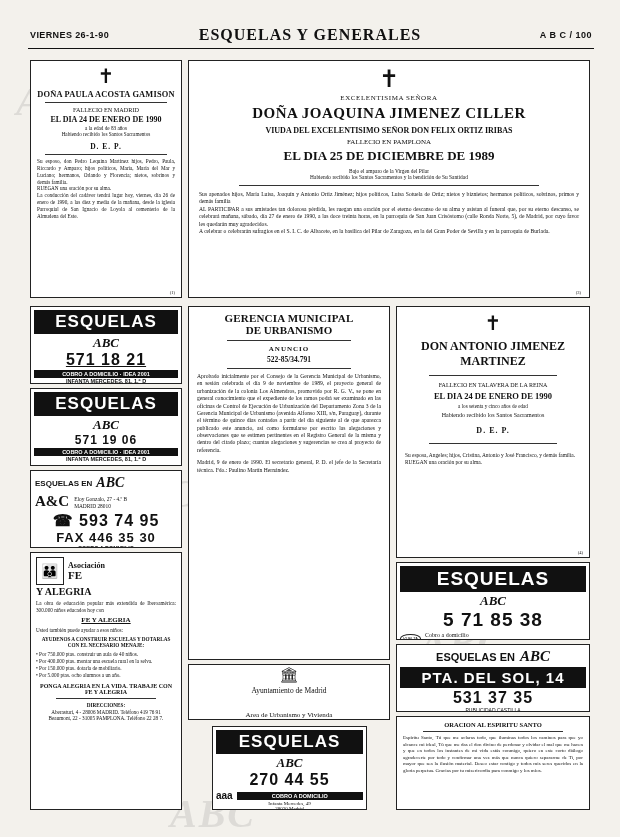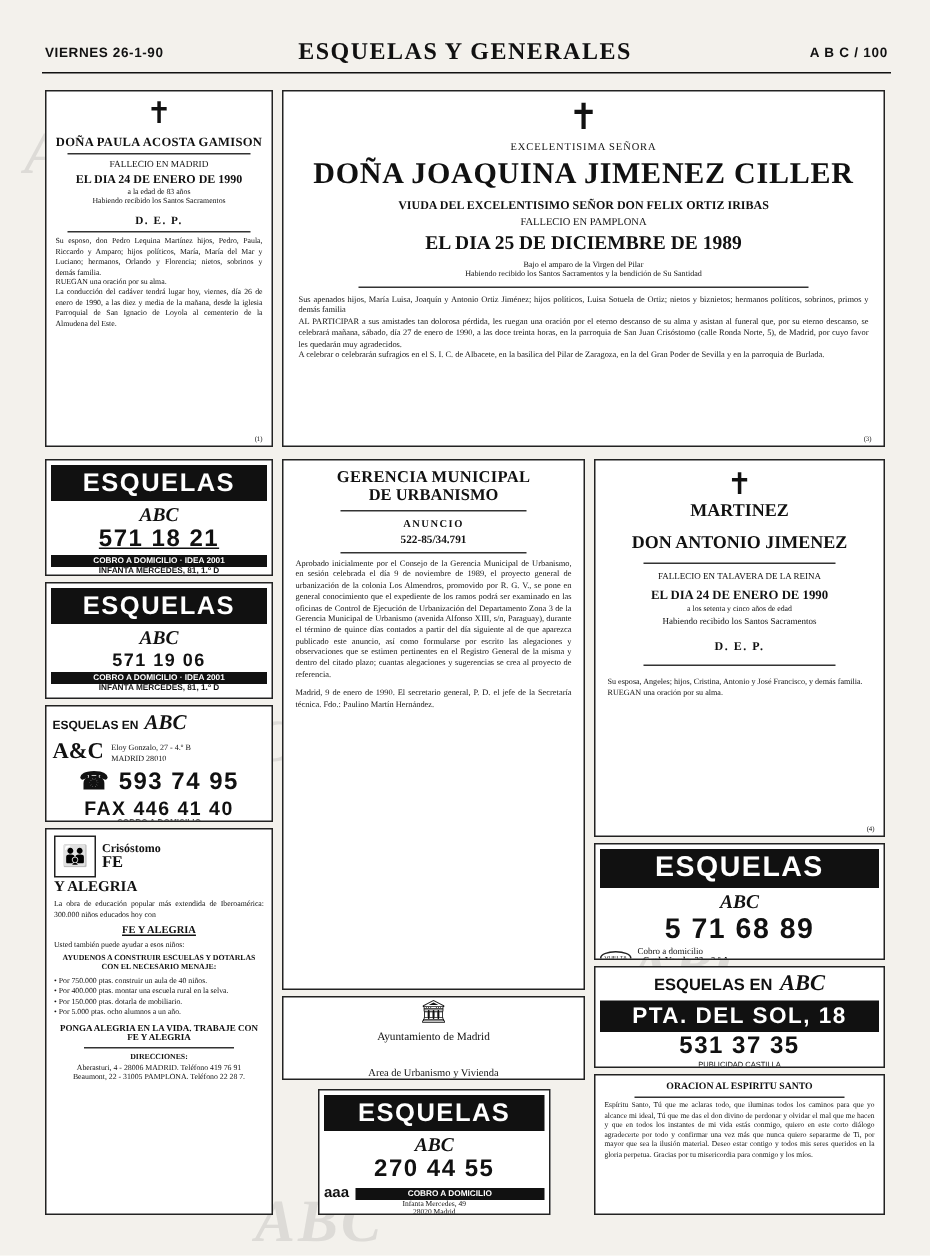--- a/index.html
+++ b/index.html
@@ -55,21 +55,21 @@
     <div class="ruleline"></div>
     <div class="tiny" style="margin-top:3px;white-space:pre-line;">Su esposo, don Pedro Lequina Martínez hijos, Pedro, Paula, Riccardo y Amparo; hijos políticos, María, María del Mar y Luciano; hermanos, Orlando y Florencia; nietos, sobrinos y demás familia.
 RUEGAN una oración por su alma.
 La conducción del cadáver tendrá lugar hoy, viernes, día 26 de enero de 1990, a las diez y media de la mañana, desde la iglesia Parroquial de San Ignacio de Loyola al cementerio de la Almudena del Este.</div>
     <div style="position:absolute;right:6px;bottom:2px;font-size:4.5px;">(1)</div>
   </div>
 
   <div class="box" style="left:188px;top:60px;width:402px;height:238px;padding:6px 10px;">
     <div class="cross" style="font-size:24px;">✝</div>
     <div class="c" style="font-size:7px;margin-top:3px;letter-spacing:.6px;">EXCELENTISIMA SEÑORA</div>
-    <div class="c b" style="font-size:20px;margin-top:3px;letter-spacing:.5px;">DOÑA JOAQUINA JIMENEZ CILLER</div>
+    <div class="c b" style="font-size:15px;margin-top:3px;letter-spacing:.5px;">DOÑA JOAQUINA JIMENEZ CILLER</div>
     <div class="c b" style="font-size:8px;margin-top:4px;">VIUDA DEL EXCELENTISIMO SEÑOR DON FELIX ORTIZ IRIBAS</div>
     <div class="c" style="font-size:7px;margin-top:3px;text-align:center;">FALLECIO EN PAMPLONA</div>
     <div class="c b" style="font-size:13px;margin-top:2px;">EL DIA 25 DE DICIEMBRE DE 1989</div>
     <div class="c" style="font-size:5.4px;margin-top:4px;">Bajo el amparo de la Virgen del Pilar</div>
     <div class="c" style="font-size:5.4px;">Habiendo recibido los Santos Sacramentos y la bendición de Su Santidad</div>
     <div class="ruleline" style="margin:5px 40px;"></div>
     <div class="tiny" style="font-size:5.6px;margin-top:3px;white-space:pre-line;">Sus apenados hijos, María Luisa, Joaquín y Antonio Ortiz Jiménez; hijos políticos, Luisa Sotuela de Ortiz; nietos y biznietos; hermanos políticos, sobrinos, primos y demás familia
 AL PARTICIPAR a sus amistades tan dolorosa pérdida, les ruegan una oración por el eterno descanso de su alma y asistan al funeral que, por su eterno descanso, se celebrará mañana, sábado, día 27 de enero de 1990, a las doce treinta horas, en la parroquia de San Juan Crisóstomo (calle Ronda Norte, 5), de Madrid, por cuyo favor les quedarán muy agradecidos.
 A celebrar o celebrarán sufragios en el S. I. C. de Albacete, en la basílica del Pilar de Zaragoza, en la del Gran Poder de Sevilla y en la parroquia de Burlada.</div>
     <div style="position:absolute;right:8px;bottom:2px;font-size:4.5px;">(3)</div>
@@ -97,29 +97,29 @@
       <span class="abc-logo" style="font-size:14px;">ABC</span>
     </div>
     <div style="display:flex;align-items:flex-start;gap:5px;margin-top:2px;">
       <div class="b" style="font-size:15px;font-family:'Liberation Serif',serif;">A&amp;C</div>
       <div style="font-size:5.4px;line-height:1.3;padding-top:3px;">
         <div>Eloy Gonzalo, 27 - 4.º B</div>
         <div>MADRID 28010</div>
       </div>
     </div>
     <div class="c phone" style="font-size:16px;margin-top:1px;">☎ 593 74 95</div>
-    <div class="c phone" style="font-size:13px;">FAX 446 41 40</div>
+    <div class="c phone" style="font-size:13px;">FAX 446 35 30</div>
     <div class="c b" style="font-size:5.5px;font-family:'Liberation Sans',sans-serif;">COBRO A DOMICILIO</div>
   </div>
 
   <div class="box" style="left:30px;top:552px;width:152px;height:258px;padding:4px 5px;">
     <div style="display:flex;align-items:center;gap:4px;">
       <div style="width:26px;height:26px;border:1px solid #222;display:flex;align-items:center;justify-content:center;font-size:14px;">👪</div>
       <div>
-        <div class="b" style="font-size:8px;">Crisóstomo</div>
+        <div class="b" style="font-size:8px;">Asociación</div>
         <div class="b" style="font-size:11px;line-height:1;">FE</div>
       </div>
     </div>
     <div class="b" style="font-size:10px;margin-top:1px;">Y ALEGRIA</div>
     <div class="tiny" style="margin-top:3px;">La obra de educación popular más extendida de Iberoamérica: 300.000 niños educados hoy con</div>
     <div class="c b" style="font-size:7px;margin-top:2px;text-decoration:underline;">FE Y ALEGRIA</div>
     <div class="tiny" style="margin-top:3px;">Usted también puede ayudar a esos niños:</div>
     <div class="tiny b" style="margin-top:2px;text-align:center;">AYUDENOS A CONSTRUIR ESCUELAS Y DOTARLAS CON EL NECESARIO MENAJE:</div>
     <div class="tiny" style="margin-top:2px;text-align:left;">• Por 750.000 ptas. construir un aula de 40 niños.</div>
     <div class="tiny" style="text-align:left;">• Por 400.000 ptas. montar una escuela rural en la selva.</div>
@@ -156,53 +156,53 @@
     <div style="display:flex;align-items:center;gap:4px;margin-top:1px;">
       <div class="b" style="font-size:10px;font-family:'Liberation Sans',sans-serif;text-align:center;">aaa</div>
       <div class="blackbar" style="flex:1;font-size:5.5px;padding:1px 0;">COBRO A DOMICILIO</div>
     </div>
     <div class="c" style="font-size:5px;">Infanta Mercedes, 49</div>
     <div class="c" style="font-size:5px;">28020 Madrid</div>
   </div>
 
   <div class="box" style="left:396px;top:306px;width:194px;height:252px;padding:6px 8px;">
     <div class="cross">✝</div>
+    <div class="c b" style="font-size:12px;margin-top:6px;">DON ANTONIO JIMENEZ</div>
     <div class="c b" style="font-size:12px;">MARTINEZ</div>
-    <div class="c b" style="font-size:12px;margin-top:6px;">DON ANTONIO JIMENEZ</div>
     <div class="ruleline" style="margin:6px 24px;"></div>
     <div class="c" style="font-size:6px;">FALLECIO EN TALAVERA DE LA REINA</div>
     <div class="c b" style="font-size:8.5px;margin-top:3px;">EL DIA 24 DE ENERO DE 1990</div>
     <div class="c" style="font-size:5.2px;margin-top:2px;">a los setenta y cinco años de edad</div>
     <div class="c" style="font-size:6px;margin-top:3px;">Habiendo recibido los Santos Sacramentos</div>
     <div class="c b" style="font-size:8px;margin-top:8px;letter-spacing:1px;">D.  E.  P.</div>
     <div class="ruleline" style="margin:8px 24px;"></div>
     <div class="tiny" style="font-size:5.4px;white-space:pre-line;">Su esposa, Angeles; hijos, Cristina, Antonio y José Francisco, y demás familia.
 RUEGAN una oración por su alma.</div>
     <div style="position:absolute;right:6px;bottom:2px;font-size:4.5px;">(4)</div>
   </div>
 
   <div class="box" style="left:396px;top:562px;width:194px;height:78px;padding:3px;">
     <div class="esq-band" style="font-size:19px;padding:2px 0;">ESQUELAS</div>
     <div class="c abc-logo" style="font-size:13px;margin-top:1px;">ABC</div>
-    <div class="c phone" style="font-size:19px;">5 71 68 89</div>
+    <div class="c phone" style="font-size:19px;">5 71 85 38</div>
     <div style="display:flex;align-items:center;gap:4px;margin-top:1px;">
       <div style="border:1px solid #222;border-radius:50%;font-size:4px;padding:1px 2px;font-family:'Liberation Sans',sans-serif;">VUELTA</div>
       <div style="font-size:6px;">
         <div>Cobro a domicilio</div>
         <div class="b">- Gral. Varela, 33 - 2.º A</div>
       </div>
     </div>
   </div>
 
   <div class="box" style="left:396px;top:644px;width:194px;height:68px;padding:3px;">
     <div style="display:flex;align-items:center;justify-content:center;gap:5px;">
       <span class="b" style="font-size:11px;font-family:'Liberation Sans',sans-serif;">ESQUELAS EN</span>
       <span class="abc-logo" style="font-size:15px;">ABC</span>
     </div>
-    <div class="esq-band" style="font-size:15px;padding:2px 0;margin-top:2px;">PTA. DEL SOL, 18</div>
+    <div class="esq-band" style="font-size:15px;padding:2px 0;margin-top:2px;">PTA. DEL SOL, 14</div>
     <div class="c phone" style="font-size:16px;margin-top:1px;">531 37 35</div>
     <div class="c" style="font-size:5px;font-family:'Liberation Sans',sans-serif;">PUBLICIDAD CASTILLA</div>
   </div>
 
   <div class="box" style="left:396px;top:716px;width:194px;height:94px;padding:4px 6px;">
     <div class="c b" style="font-size:6.5px;">ORACION AL ESPIRITU SANTO</div>
     <div class="ruleline" style="margin:3px 20px;"></div>
     <div class="tiny" style="font-size:5px;">Espíritu Santo, Tú que me aclaras todo, que iluminas todos los caminos para que yo alcance mi ideal, Tú que me das el don divino de perdonar y olvidar el mal que me hacen y que en todos los instantes de mi vida estás conmigo, quiero en este corto diálogo agradecerte por todo y confirmar una vez más que nunca quiero separarme de Ti, por mayor que sea la ilusión material. Deseo estar contigo y todos mis seres queridos en la gloria perpetua. Gracias por tu misericordia para conmigo y los míos.</div>
   </div>
 

